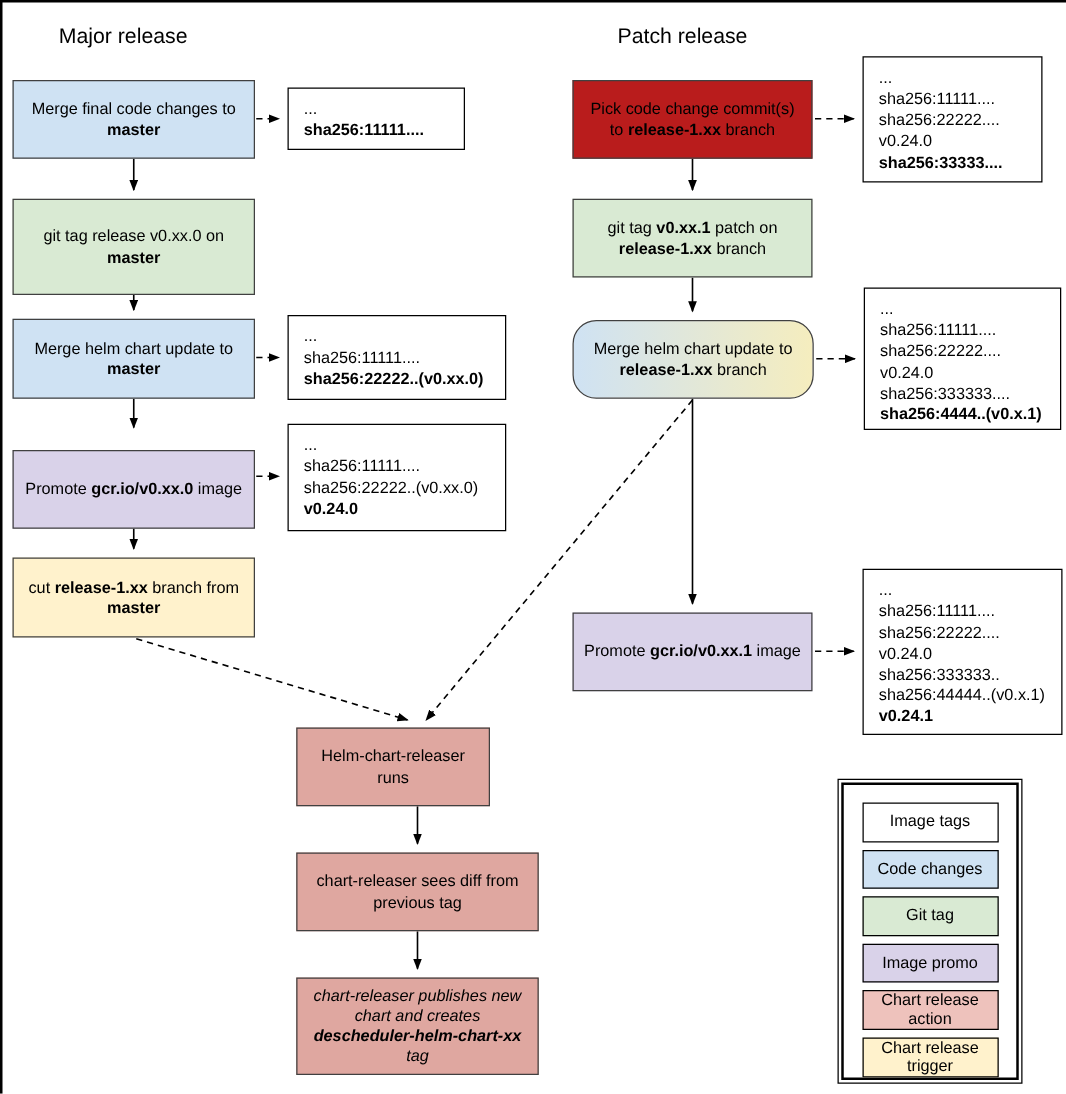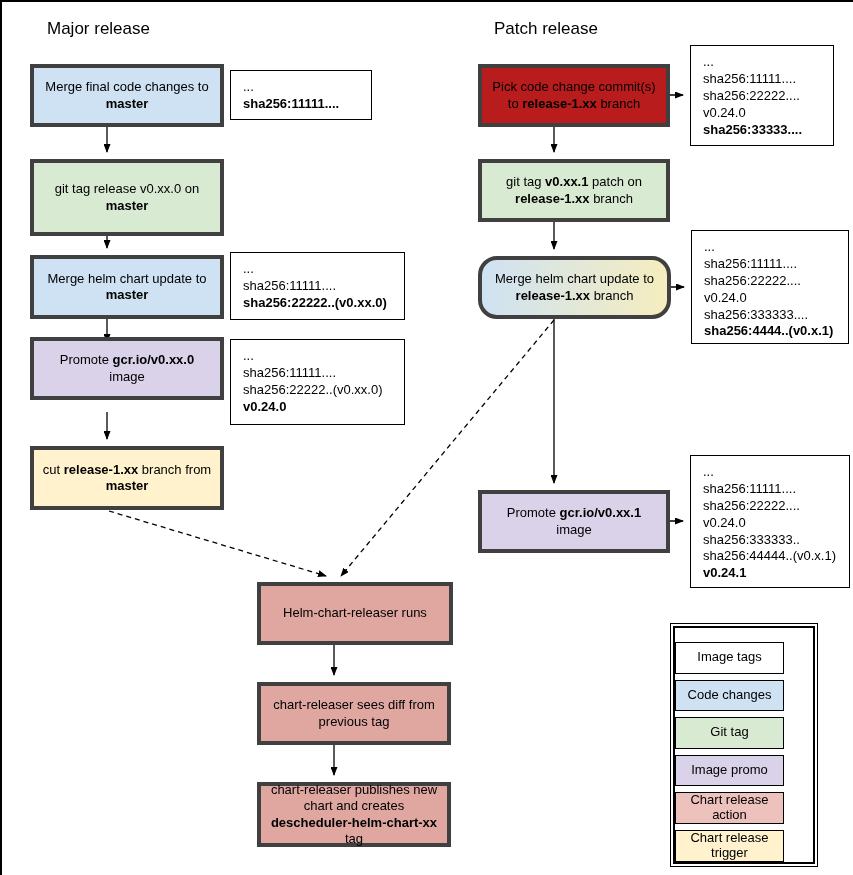--- a/index.html
+++ b/index.html
@@ -5,33 +5,33 @@
   html,body{margin:0;padding:0;background:#fff;}
   .canvas{
     position:relative;width:853px;height:875px;background:#fff;
     border-top:2px solid #000;border-left:2px solid #000;
     box-sizing:border-box;overflow:hidden;
     font-family:"Liberation Sans", sans-serif;color:#000;
   }
   .arrow-layer{position:absolute;left:0;top:0;width:853px;height:875px;pointer-events:none;}
   .title{position:absolute;font-size:17px;white-space:nowrap;}
   .node{
-    position:absolute;box-sizing:border-box;border:4px solid #404040;
+    position:absolute;box-sizing:border-box;border:1px solid #404040;
     display:flex;align-items:center;justify-content:center;text-align:center;
-    font-size:13px;line-height:1.25;padding:4px 8px;overflow-wrap:break-word;margin-left:20px;
+    font-size:13px;line-height:1.25;padding:4px 8px;overflow-wrap:break-word;
   }
   .node span, .node b{white-space:pre-wrap;}
   .ann{
     position:absolute;box-sizing:border-box;border:1px solid #000;background:#fff;
     font-size:13px;line-height:1.3;padding:8px 12px;text-align:left;
   }
   .legend{
     position:absolute;box-sizing:border-box;border:2px solid #000;
     outline:1px solid #000;outline-offset:2px;background:#fff;
-    display:flex;flex-direction:column;padding-top:14px;gap:6px;
+    display:flex;flex-direction:column;align-items:center;padding-top:14px;gap:6px;
   }
   .legend-item{
     box-sizing:border-box;width:109px;height:32px;border:1px solid #000;
     display:flex;align-items:center;justify-content:center;text-align:center;
     font-size:13px;line-height:1.12;padding:1px 4px;
   }
 </style>
 </head>
 <body>
 
@@ -69,45 +69,45 @@
   <div id="nodes-layer">
       <div class="node" style="left: 8px; top: 62px; width: 194px; height: 63px; background: rgb(207, 226, 243);">
         <div><span>Merge final code changes to </span><b>master</b></div>
       </div>
       <div class="node" style="left: 8px; top: 157px; width: 194px; height: 77px; background: rgb(217, 234, 211);">
         <div><span>git tag release v0.xx.0 on </span><b>master</b></div>
       </div>
       <div class="node" style="left: 8px; top: 253px; width: 194px; height: 64px; background: rgb(207, 226, 243);">
         <div><span>Merge helm chart update to </span><b>master</b></div>
       </div>
-      <div class="node" style="left: 8px; top: 335px; width: 194px; height: 63px; background: rgb(217, 210, 233);">
+      <div class="node" style="left: 8px; top: 358px; width: 194px; height: 63px; background: rgb(217, 210, 233);">
         <div><span>Promote </span><b>gcr.io/v0.xx.0</b><span> image</span></div>
       </div>
       <div class="node" style="left: 8px; top: 444px; width: 194px; height: 64px; background: rgb(255, 242, 204);">
         <div><span>cut </span><b>release-1.xx</b><span> branch from </span><b>master</b></div>
       </div>
       <div class="node" style="left: 456px; top: 62px; width: 192px; height: 63px; background: #b91c1c;">
         <div><span>Pick code change commit(s) to </span><b>release-1.xx</b><span> branch</span></div>
       </div>
       <div class="node" style="left: 456px; top: 157px; width: 192px; height: 63px; background: rgb(217, 234, 211);">
         <div><span>git tag </span><b>v0.xx.1</b><span> patch on </span><b>release-1.xx</b><span> branch</span></div>
       </div>
       <div class="node" style="left: 456px; top: 254px; width: 193px; height: 63px; background: linear-gradient(90deg, rgb(207, 226, 243), rgb(245, 237, 190)); border-radius: 19px;">
         <div><span>Merge helm chart update to </span><b>release-1.xx</b><span> branch</span></div>
       </div>
       <div class="node" style="left: 456px; top: 488px; width: 192px; height: 63px; background: rgb(217, 210, 233);">
         <div><span>Promote </span><b>gcr.io/v0.xx.1</b><span> image</span></div>
       </div>
-      <div class="node" style="left: 235px; top: 580px; width: 196px; height: 63px; background: rgb(223, 167, 160);">
+      <div class="node" style="left: 235px; top: 580px; width: 155px; height: 63px; background: rgb(223, 167, 160);">
         <div><span>Helm-chart-releaser runs</span></div>
       </div>
       <div class="node" style="left: 235px; top: 680px; width: 194px; height: 63px; background: rgb(223, 167, 160);">
         <div><span>chart-releaser sees diff from previous tag</span></div>
       </div>
-      <div class="node" style="left: 235px; top: 780px; width: 194px; height: 65px; background: rgb(223, 167, 160);">
+      <div class="node" style="left: 235px; top: 780px; width: 194px; height: 78px; background: rgb(223, 167, 160); font-style: italic;">
         <div><span>chart-releaser publishes new chart and creates </span><b>descheduler-helm-chart-xx</b><span> tag</span></div>
       </div>
     </div>
   <div id="annotations-layer">
       <div class="ann" style="left: 228px; top: 68px; width: 142px; height: 50px;">
         <div><span>...</span></div>
         <div><b>sha256:11111....</b></div>
       </div>
       <div class="ann" style="left: 228px; top: 250px; width: 175px; height: 68px;">
         <div><span>...</span></div>

